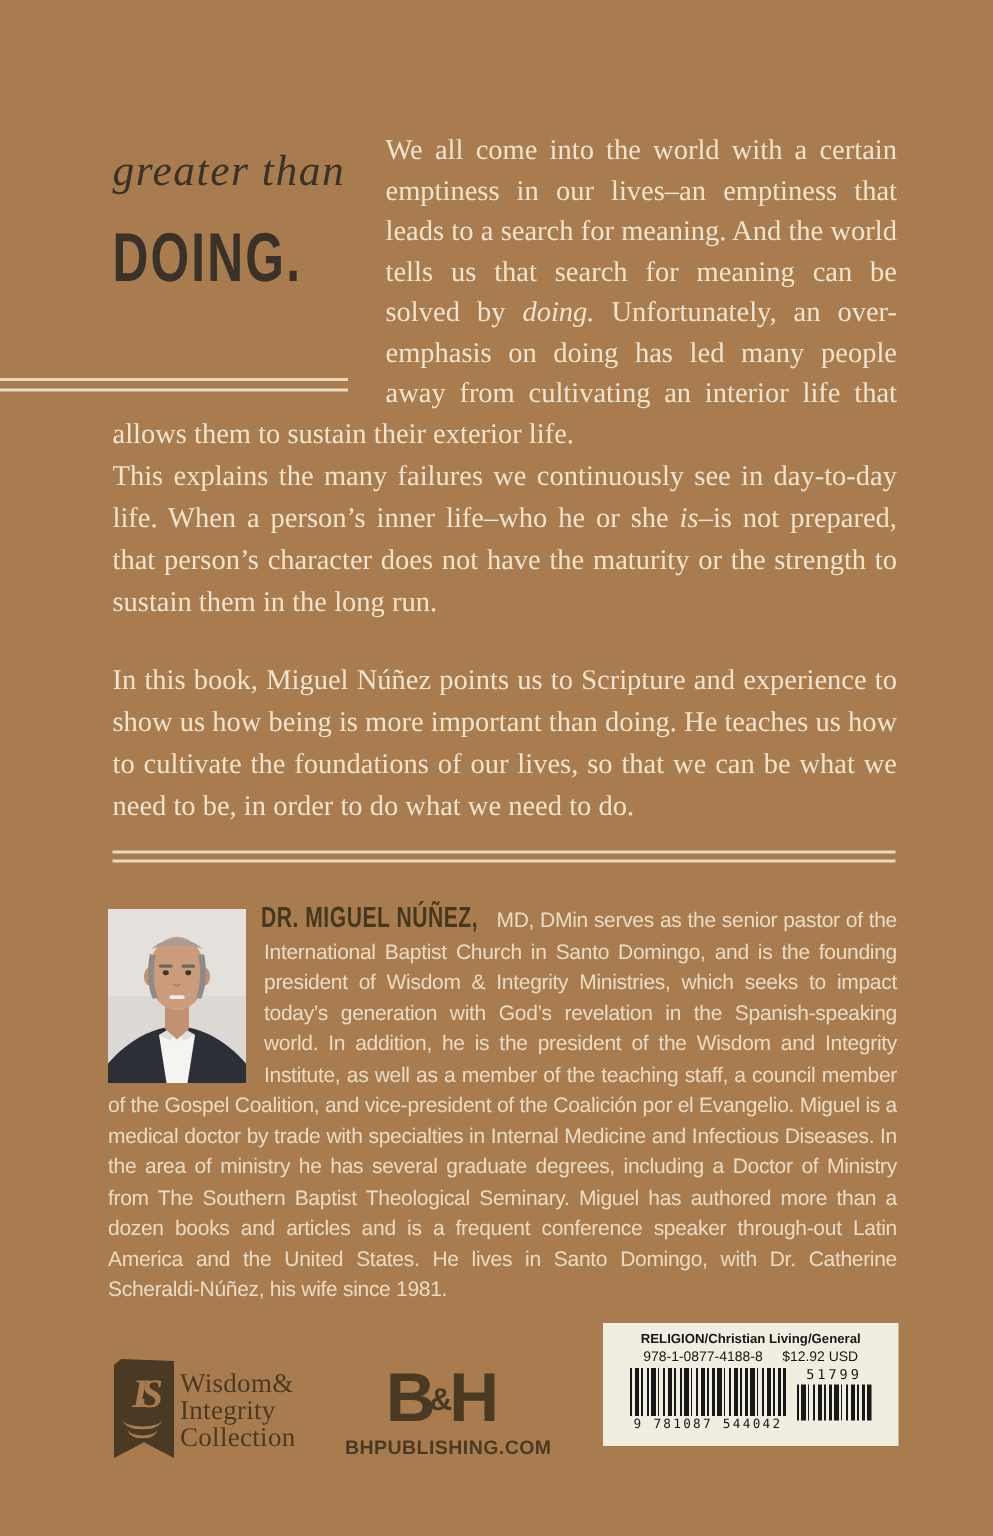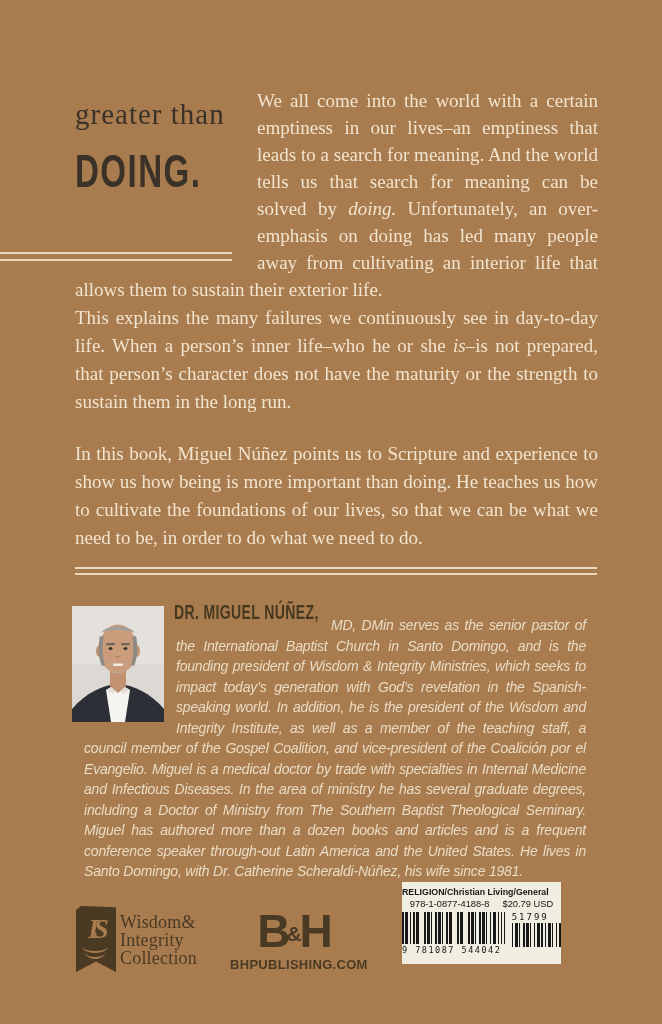--- a/index.html
+++ b/index.html
@@ -12,21 +12,21 @@
   
   .headline { position:absolute; left:75px; top:86px; width:190px; color:#3a3128; }
   .hl-cond {
     display:inline-block; font-family:"Liberation Sans", sans-serif;
     font-weight:bold; font-size:46px; letter-spacing:2px;
     transform:scaleX(0.72); transform-origin:0 100%; white-space:nowrap;
   }
   .hl-row1 { height:46px; line-height:46px; }
   .hl-being { margin-right:-40px; }
   .hl-is { font-style:italic; font-size:32px; letter-spacing:1px; margin-left:6px; }
-  .hl-row2 { font-size:29px; letter-spacing:1px; line-height:56px; height:56px; white-space:nowrap; }
+  .hl-row2 { font-style:italic; font-size:29px; letter-spacing:1px; line-height:56px; height:56px; white-space:nowrap; }
   .hl-row3 { height:54px; line-height:58px; }
 
   .rule-left {
     position:absolute; left:0; top:252px; width:232px; height:9px;
     border-top:2.5px solid #ead9bd; border-bottom:2.5px solid #ead9bd; box-sizing:border-box;
   }
   .divider {
     position:absolute; left:75px; top:567px; width:522px; height:8px;
     border-top:2px solid #ead9bd; border-bottom:2px solid #ead9bd; box-sizing:border-box;
   }
@@ -39,21 +39,21 @@
   .para2 { position:absolute; left:75px; top:304px; width:523px; line-height:28px; }
   .para3 { position:absolute; left:75px; top:440px; width:523px; line-height:28px; }
   .em { font-style:italic; }
 
   
   .bio {
     position:absolute; left:72px; top:603px; width:526px;
     font-family:"Liberation Sans", sans-serif; font-size:14px; line-height:20.5px;
     letter-spacing:-0.2px; text-align:justify; color:#e9dbc4;
   }
-  .bio p { margin:12px; text-indent:155px;font-style:italic; }
+  .bio p { margin:0; text-indent:155px; }
   .photo { float:left; width:92px; height:116px; margin:3px 12px 4px 0; background:#dcd8d3; }
   .photo svg { display:block; }
   .bio-head {
     position:absolute; left:102px; top:-1px; display:inline-block;
     font-weight:bold; font-size:19.5px; letter-spacing:0.5px; color:#46371f;
     transform:scaleX(0.72); transform-origin:0 0; white-space:nowrap;
   }
 
   
   .wi-logo { position:absolute; left:76px; top:906px; display:flex; color:#4a3a24; }
@@ -81,22 +81,22 @@
     position:absolute; left:230px; top:911px; width:128px; text-align:center;
     color:#4a3a24; font-family:"Liberation Sans", sans-serif;
   }
   .bh-letters { display:flex; align-items:center; justify-content:center; font-weight:bold; line-height:40px; }
   .bh-b, .bh-h { font-size:46px; letter-spacing:-2px; }
   .bh-amp { font-size:21px; margin:0 -2px; position:relative; top:3px; z-index:1; }
   .bh-site { font-weight:bold; font-size:13px; letter-spacing:0.3px; margin-top:6px; white-space:nowrap; }
 
   
   .barcode {
-    position:absolute; left:402px; top:882px; width:159px; height:82px; box-sizing:border-box;
-    background:#f0ede1; color:#161616; text-align:left; padding-top:5px;
+    position:absolute; left:402px; top:882px; width:197px; height:82px; box-sizing:border-box;
+    background:#f0ede1; color:#161616; text-align:center; padding-top:5px;
     font-family:"Liberation Sans", sans-serif;
   }
   .bc-cat { font-size:8.8px; font-weight:bold; }
   .bc-isbn-row { display:flex; justify-content:center; gap:13px; font-size:9.3px; margin-top:2px; }
   .bc-row { display:flex; justify-content:center; gap:7px; align-items:flex-start; margin-top:3px; }
   .bars {
     background-image:repeating-linear-gradient(90deg,
       #181818 0px, #181818 1.5px, transparent 1.5px, transparent 3px,
       #181818 3px, #181818 6px, transparent 6px, transparent 7.5px,
       #181818 7.5px, #181818 8.5px, transparent 8.5px, transparent 11px);
@@ -186,21 +186,21 @@
       <span class="bh-amp">&amp;</span>
       <span class="bh-h">H</span>
     </div>
     <div class="bh-site">BHPUBLISHING.COM</div>
   </div>
 
   <div class="barcode">
     <div class="bc-cat">RELIGION/Christian Living/General</div>
     <div class="bc-isbn-row">
       <span>978-1-0877-4188-8</span>
-      <span>$20.79 USD</span>
+      <span>$12.92 USD</span>
     </div>
     <div class="bc-row">
       <div class="bc-main">
         <div class="bars bc-main-bars"></div>
         <div class="bc-main-digits">9 781087 544042</div>
       </div>
       <div class="bc-supp">
         <div class="bc-supp-digits">51799</div>
         <div class="bars bc-supp-bars"></div>
       </div>

